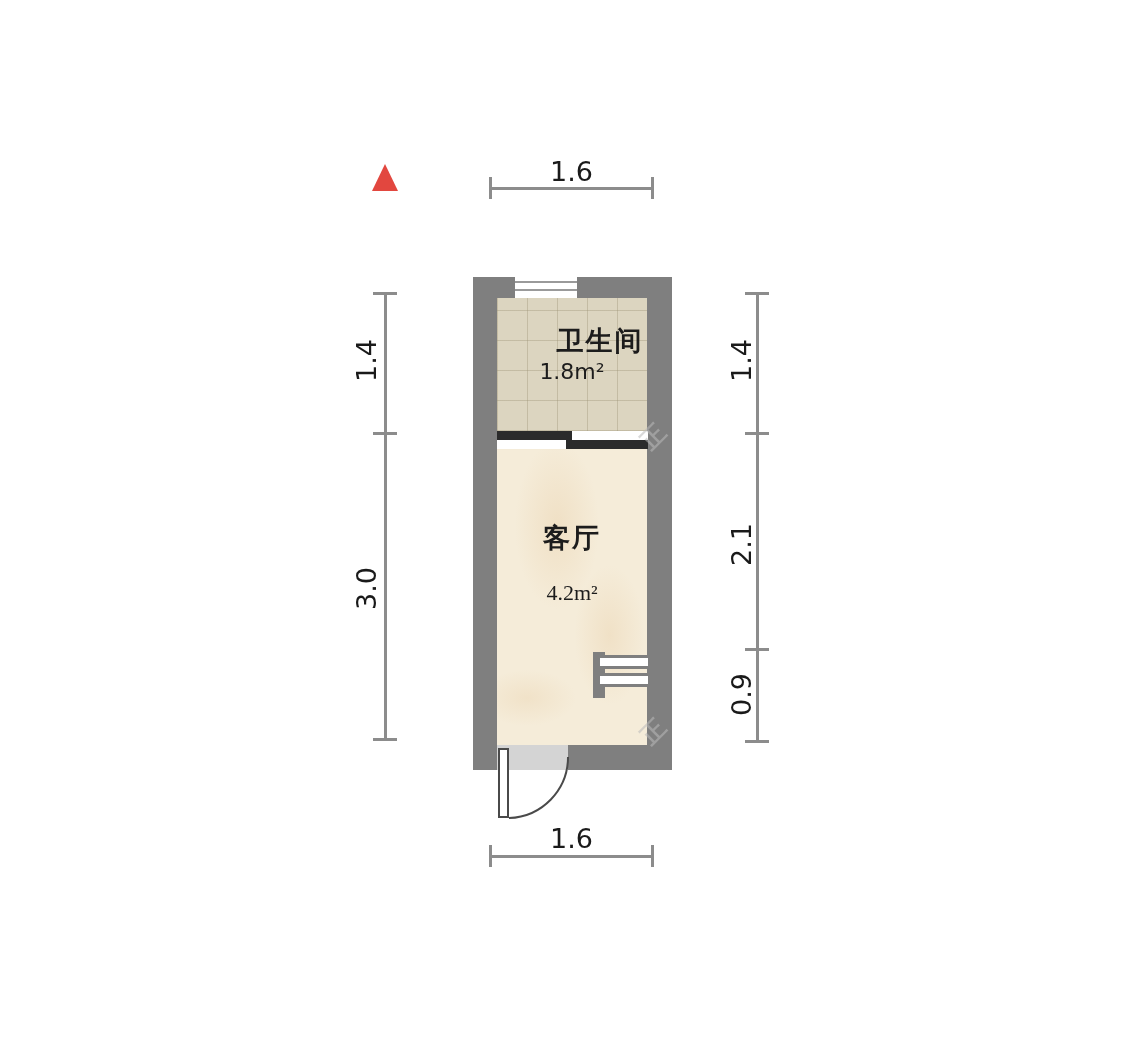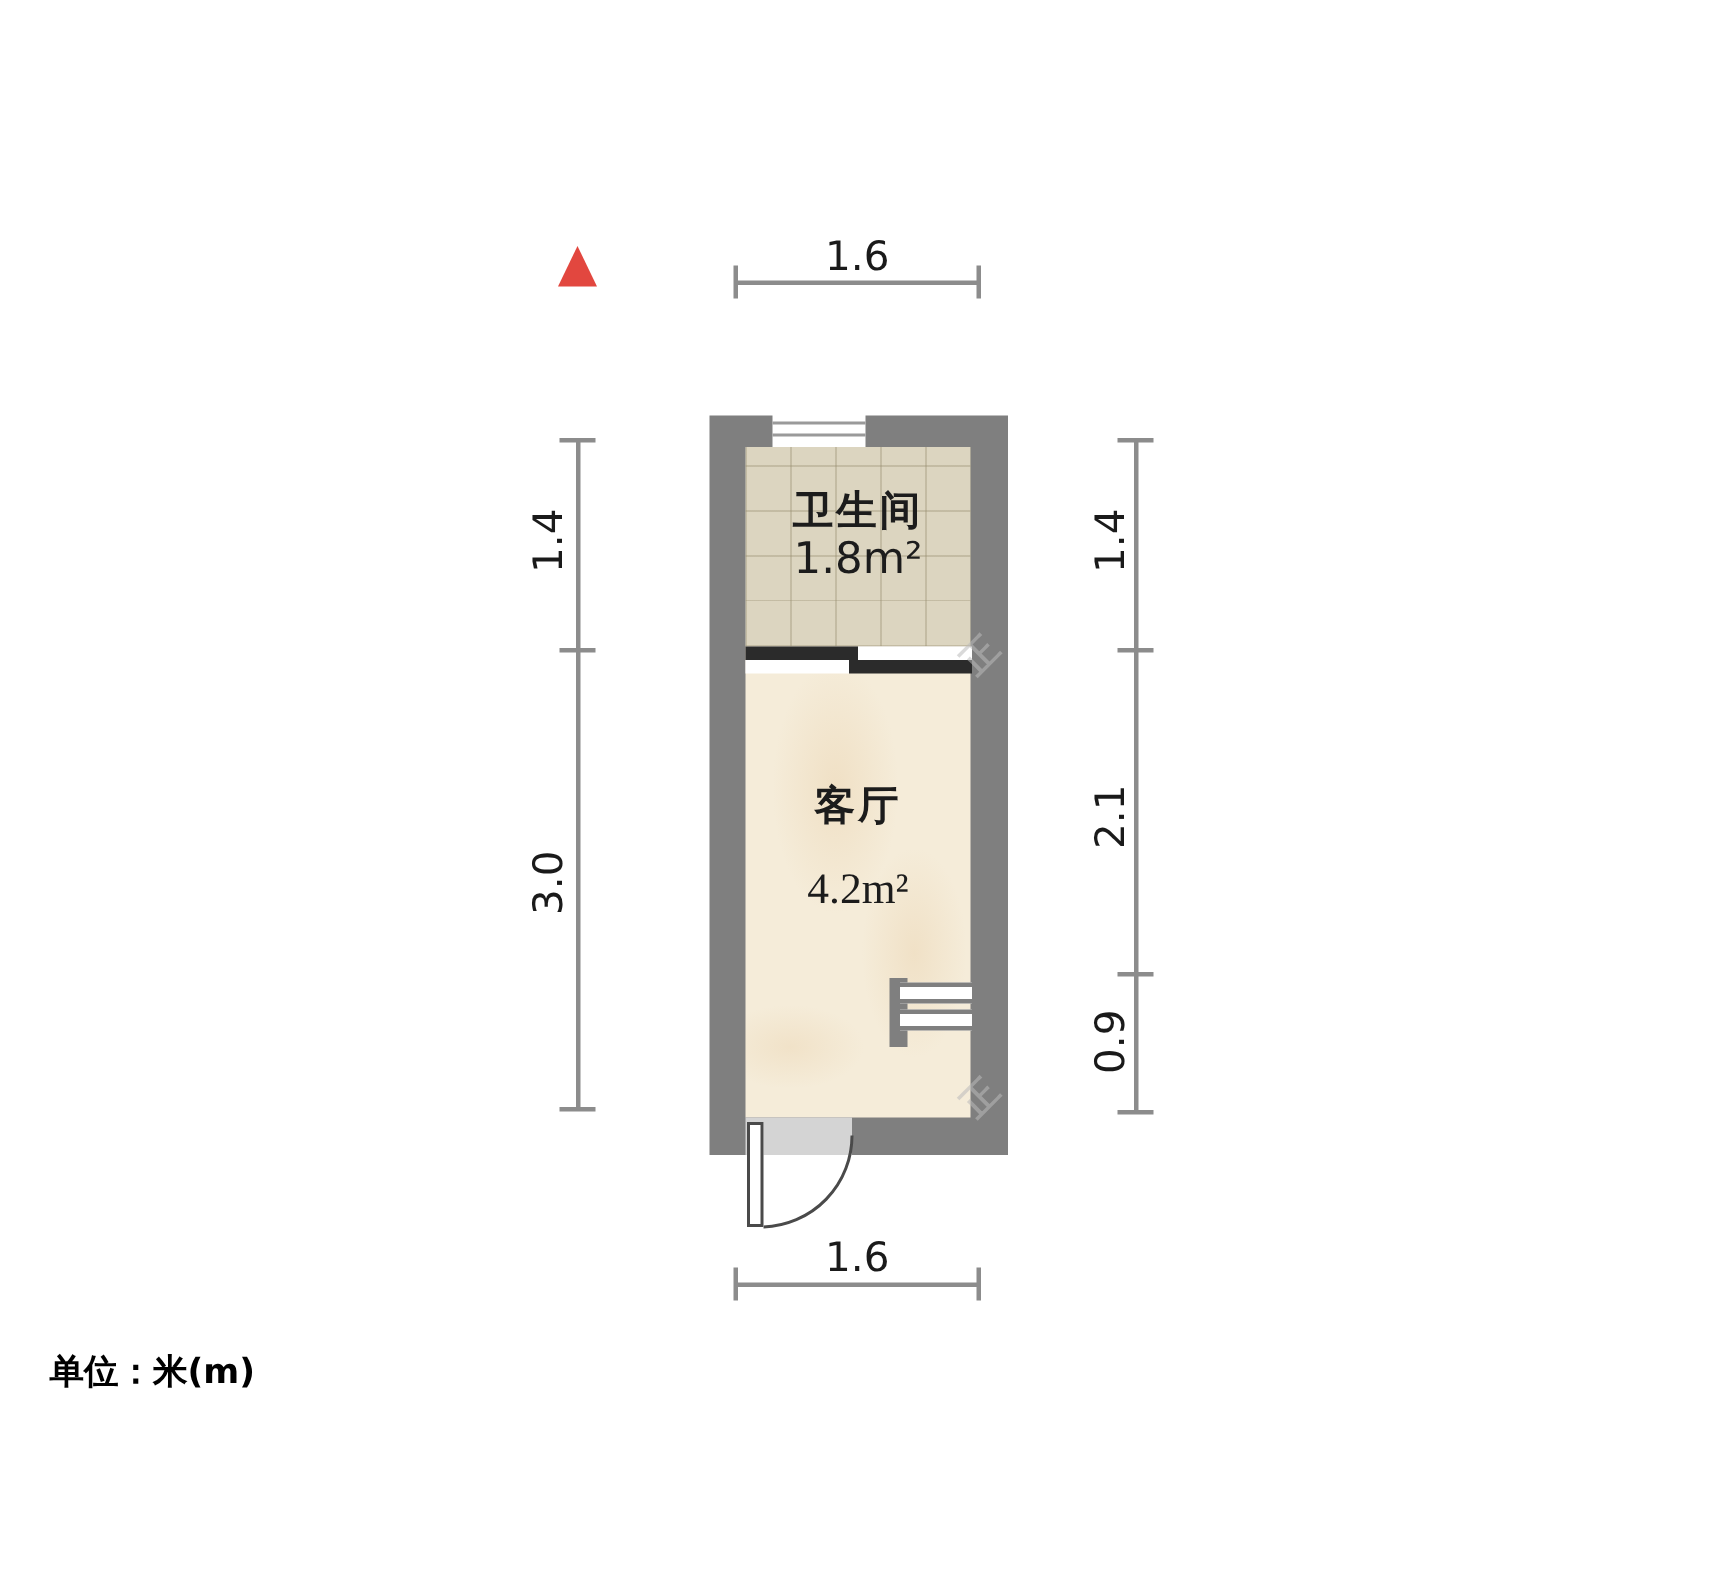--- a/index.html
+++ b/index.html
@@ -46,21 +46,21 @@
       radial-gradient(ellipse 60px 120px at 40% 30%, rgba(228,196,150,0.30), transparent 70%),
       radial-gradient(ellipse 50px 100px at 75% 65%, rgba(228,196,150,0.28), transparent 70%),
       radial-gradient(ellipse 70px 40px at 20% 85%, rgba(228,196,150,0.25), transparent 70%);
   }
 
   .room-name{
     color:#1c1c1c;font-size:27px;font-weight:700;line-height:28px;
     width:150px;left:497px;text-align:center;letter-spacing:2px;white-space:nowrap;
   }
   .room-area{
-    color:#1c1c1c;font-size:29px;font-weight:400;line-height:26px;
+    color:#1c1c1c;font-size:22px;font-weight:400;line-height:26px;
     width:150px;left:497px;text-align:center;white-space:nowrap;
   }
 
   
   .window{left:515px;top:274px;width:62px;height:24px;background:#ffffff;}
   .window .stripe{position:absolute;left:0;width:62px;height:2px;background:#9a9a9a;}
 
   
   .sd-dark{background:#2b2b2b;height:9px;}
   .sd-white{background:#ffffff;height:9px;}
@@ -137,25 +137,24 @@
   <div class="abs rad-bar"></div>
   <div class="abs rad-fin" style="top:655px;"></div>
   <div class="abs rad-fin" style="top:673px;"></div>
 
   <div class="abs door-opening"></div>
   <svg class="abs" style="left:497px;top:745px;" width="100" height="100" viewBox="0 0 100 100">
     <path d="M 12 73 A 61 61 0 0 0 71 12" fill="none" stroke="#4a4a4a" stroke-width="2"></path>
   </svg>
   <div class="abs door-panel"></div>
 
-  <div class="abs room-name" style="top:327px;">卫生间</div>
+  <div class="abs room-name" style="top:327px;margin-left:28px;">卫生间</div>
   <div class="abs room-area" style="top:359px;">1.8m²</div>
   <div class="abs room-name" style="top:524px;">客厅</div>
   <div class="abs room-area" style="top:580px;font-family:Liberation Serif, serif;">4.2m²</div>
 
   <div class="abs wm" style="left:641px;top:420px;">正</div>
   <div class="abs wm" style="left:641px;top:715px;">正</div>
 
   <div class="abs footer">
-    <div>单位：米(m)</div>
   </div>
 
 </div>
 
 </body></html>

